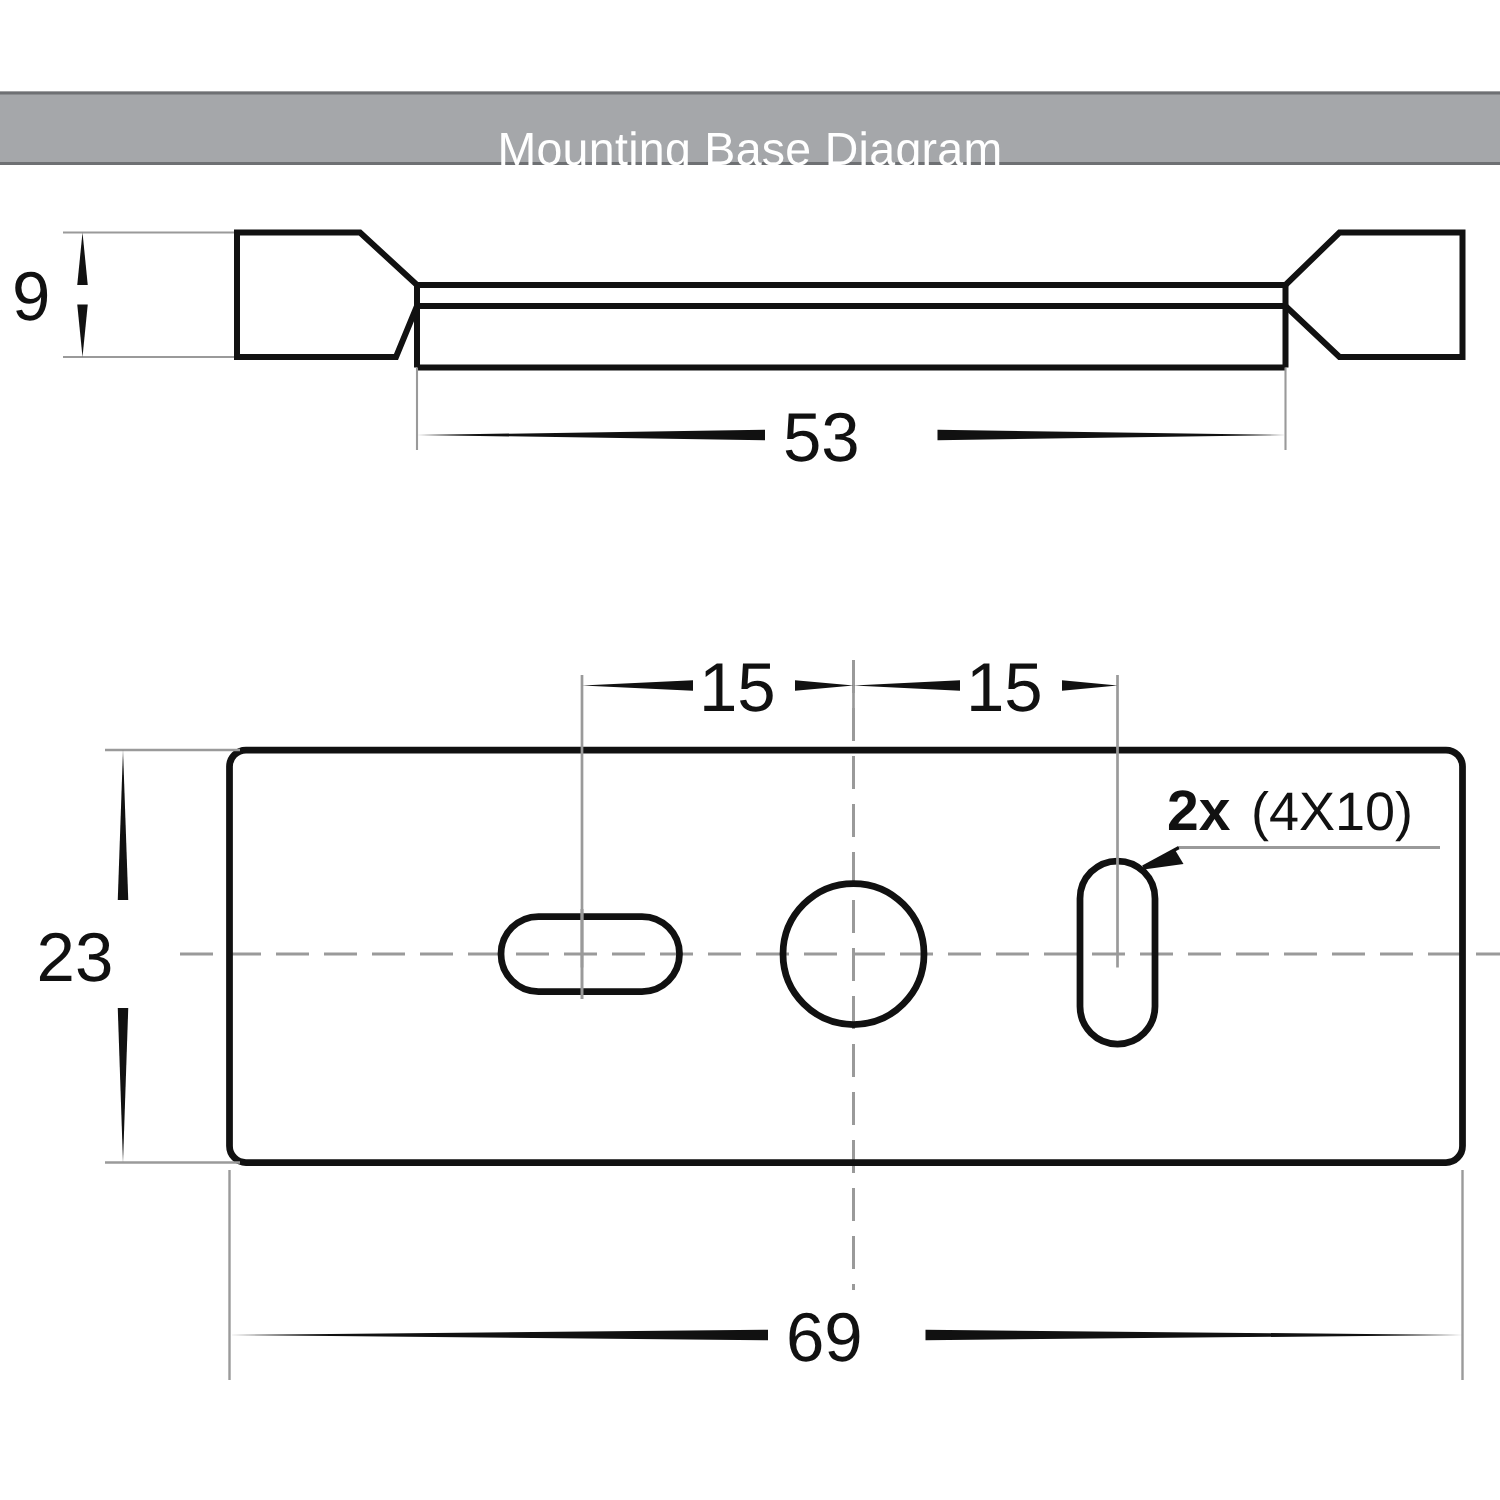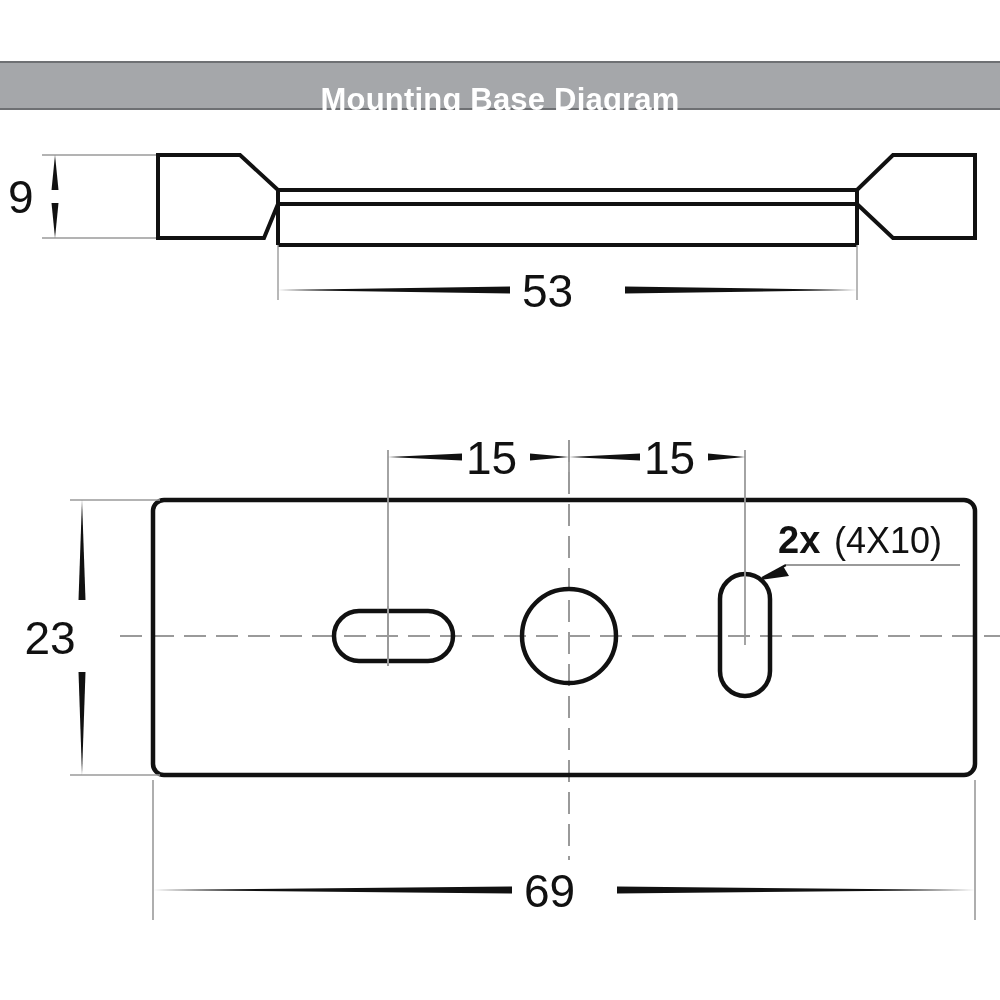--- a/index.html
+++ b/index.html
@@ -30,21 +30,21 @@
     border-top: 2px solid #6e7073;
     border-bottom: 2px solid #6e7073;
     box-sizing: border-box;
     display: flex;
     align-items: center;
     justify-content: center;
   }
   .header-title {
     color: #ffffff;
     font-size: 31px;
-    font-weight: bold;
+    font-weight: normal;
     letter-spacing: 0.2px;
     font-family: "Liberation Sans", sans-serif;
     line-height: 1;
     white-space: nowrap;
     margin-top: 27px;
   }
   svg.drawing {
     position: absolute;
     left: 0;
     top: 0;

